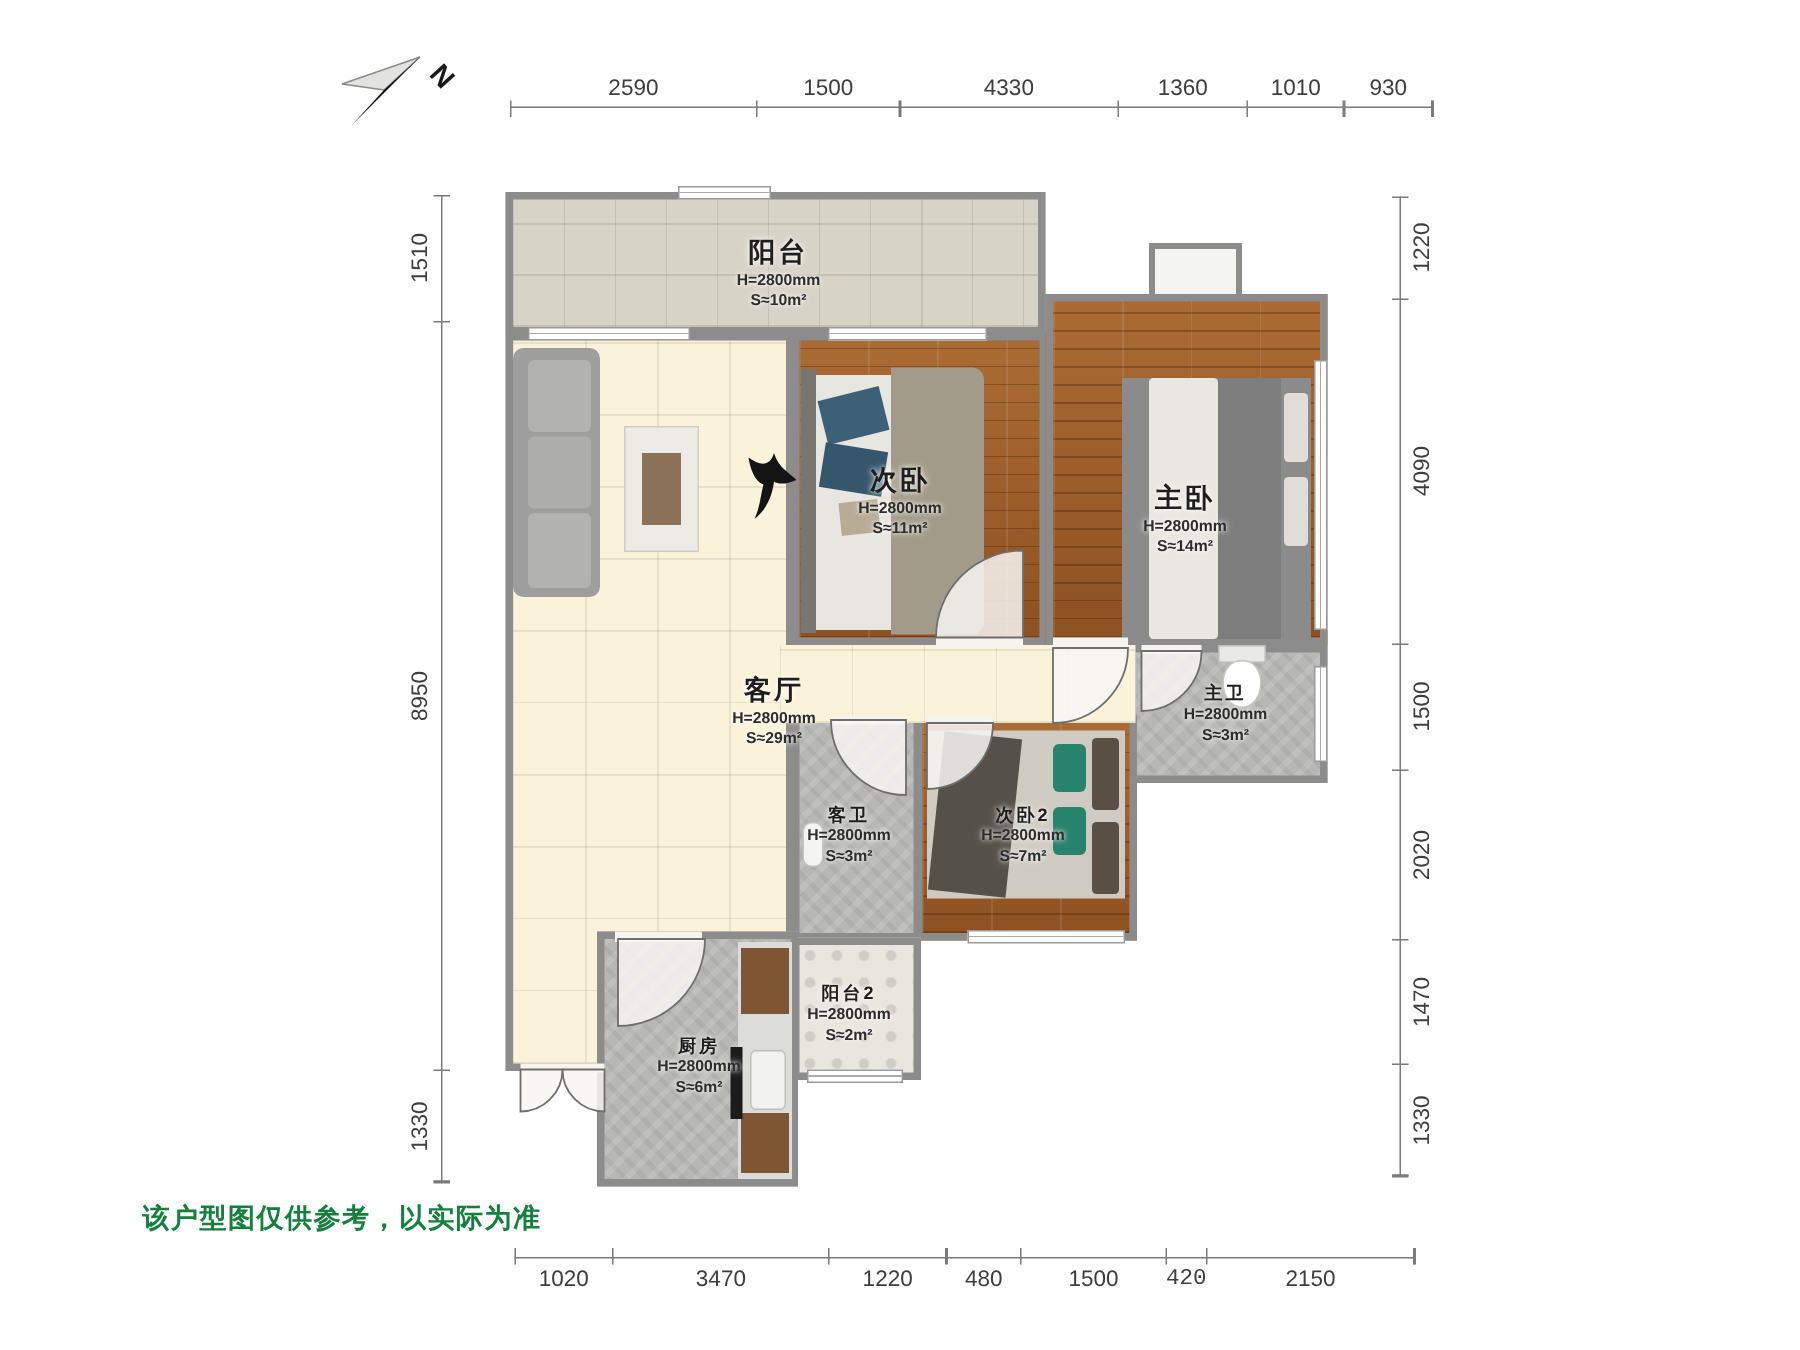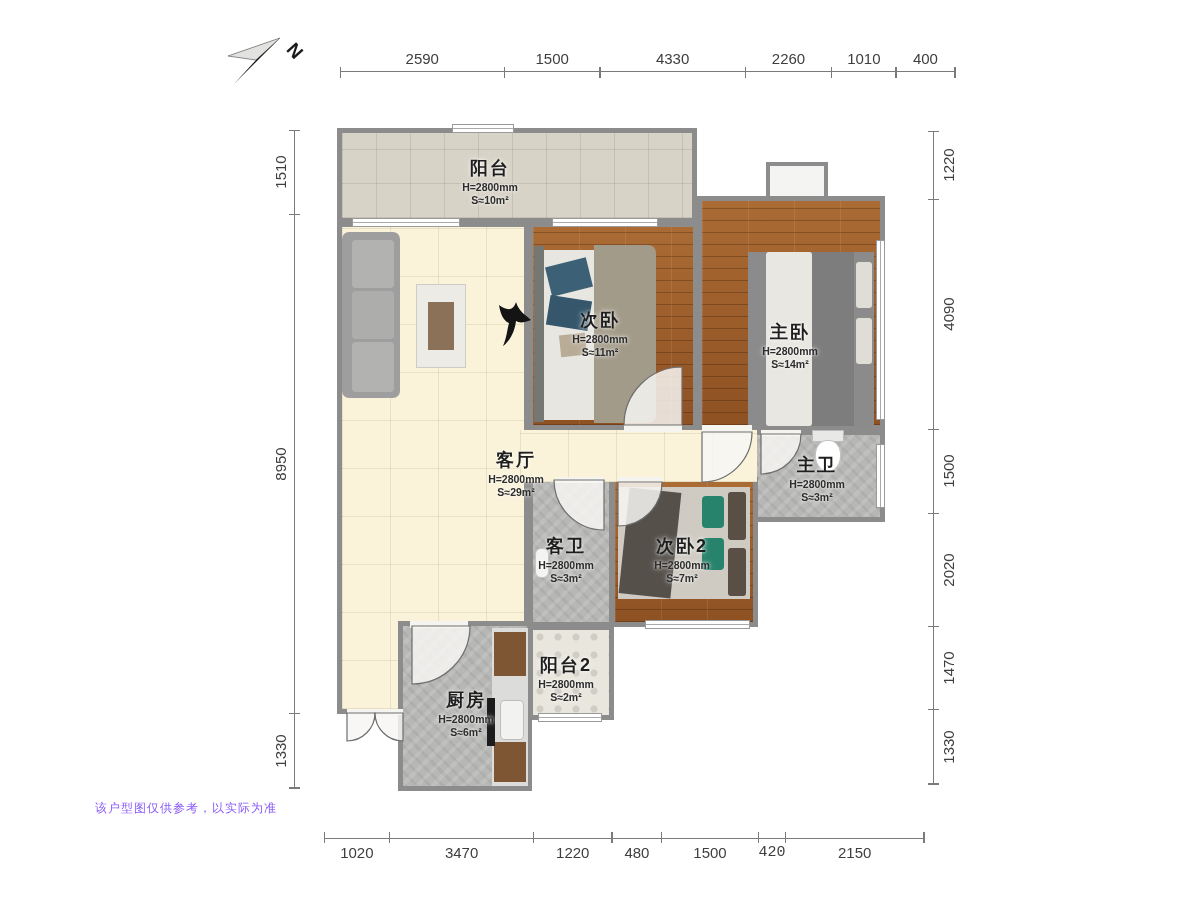--- a/index.html
+++ b/index.html
@@ -57,34 +57,34 @@
       repeating-linear-gradient(45deg, rgba(0,0,0,.05) 0 3px, transparent 3px 9px);}
   .floor-pebble{background-color:#e9e6dd;
     background-image:radial-gradient(circle at 7px 7px, rgba(0,0,0,.11) 3px, transparent 4px);
     background-size:18px 18px;}
   .noborder{border:none;}
 
   
   .plan-label{position:absolute;transform:translateX(-50%);text-align:center;z-index:8;line-height:1.2;
     text-shadow:0 0 3px rgba(255,255,255,.85),0 0 6px rgba(255,255,255,.6);color:#1e1e1e;}
   .room-name{font-size:18px;font-weight:700;letter-spacing:2px;white-space:nowrap;}
-  .plan-label.sm .room-name{font-size:18px;}
+  .plan-label.sm .room-name{font-size:12px;}
   .room-meta{font-size:10.5px;font-weight:600;color:#2d2d2d;white-space:nowrap;margin-top:1px;}
 
   
   .window{position:absolute;background:#ffffff;border:1px solid #9a9a9a;box-sizing:border-box;z-index:5;}
   .window.h{background-image:linear-gradient(to bottom, transparent 3px, #aaa 3px, #aaa 4px, transparent 4px);}
   .window.v{background-image:linear-gradient(to right, transparent 3px, #aaa 3px, #aaa 4px, transparent 4px);}
   .door-gap{position:absolute;background:#f6f4ef;z-index:5;}
   .door-layer{position:absolute;left:0;top:0;z-index:6;pointer-events:none;}
 
   .furn{position:absolute;z-index:4;box-sizing:border-box;}
   .bay{position:absolute;border:4px solid #8c8c8c;background:#f4f4f2;box-sizing:border-box;z-index:3;}
 
-  .disclaimer{position:absolute;left:95px;top:800px;font-size:12px;color:#8b5cf6;letter-spacing:1px;z-index:9;}
+  .disclaimer{position:absolute;left:95px;top:800px;font-size:18px;color:#15803d;letter-spacing:1px;z-index:9;font-weight:bold;}
   .compass{position:absolute;left:218px;top:30px;z-index:9;}
 </style>
 </head>
 <body>
 
 <div class="canvas">
 
   <svg class="compass" width="96" height="64" viewBox="0 0 96 64">
     <polygon points="10,26 62,8 38,30" fill="#e2e2e0" stroke="#8a8a8a" stroke-width="1"></polygon>
     <polygon points="62,8 38,30 16,54" fill="#141414"></polygon>
@@ -95,30 +95,30 @@
       <div class="seg" style="flex-grow: 2590;">
         <span class="dim-label">2590</span>
       </div>
       <div class="seg" style="flex-grow: 1500;">
         <span class="dim-label">1500</span>
       </div>
       <div class="seg" style="flex-grow: 2290;">
         <span class="dim-label">4330</span>
       </div>
       <div class="seg" style="flex-grow: 1360;">
-        <span class="dim-label">2260</span>
+        <span class="dim-label">1360</span>
       </div>
       <div class="seg" style="flex-grow: 1010;">
         <span class="dim-label">1010</span>
       </div>
       <div class="seg" style="flex-grow: 930;">
-        <span class="dim-label">400</span>
-      </div>
-    </div>
-  <div class="dim dim-bottom" style="left:324px;top:832px;width:600px;">
+        <span class="dim-label">930</span>
+      </div>
+    </div>
+  <div class="dim dim-bottom" style="left:343px;top:832px;width:600px;">
       <div class="seg" style="flex-grow: 1020;">
         <span class="dim-label">1020</span>
       </div>
       <div class="seg" style="flex-grow: 2230;">
         <span class="dim-label">3470</span>
       </div>
       <div class="seg" style="flex-grow: 1220;">
         <span class="dim-label">1220</span>
       </div>
       <div class="seg" style="flex-grow: 770;">
@@ -240,21 +240,21 @@
       <path d="M702 432 L752 432 A50 50 0 0 1 702 482 Z"></path>
       <path d="M761 434 L801 434 A40 40 0 0 1 761 474 Z"></path>
       <path d="M604 480 L554 480 A50 50 0 0 0 604 530 Z"></path>
       <path d="M618 482 L662 482 A44 44 0 0 1 618 526 Z"></path>
       <path d="M412 626 L470 626 A58 58 0 0 1 412 684 Z"></path>
       <path d="M347 713 L375 713 A28 28 0 0 1 347 741 Z"></path>
       <path d="M403 713 L375 713 A28 28 0 0 0 403 741 Z"></path>
     </g>
   </svg>
 
-  <div class="plan-label" style="left:490px;top:158px;">
+  <div class="plan-label" style="left:519px;top:158px;">
     <div class="room-name">阳台</div>
     <div class="room-meta">H=2800mm</div>
     <div class="room-meta">S≈10m²</div>
   </div>
   <div class="plan-label" style="left:600px;top:310px;">
     <div class="room-name">次卧</div>
     <div class="room-meta">H=2800mm</div>
     <div class="room-meta">S≈11m²</div>
   </div>
   <div class="plan-label" style="left:790px;top:322px;">

